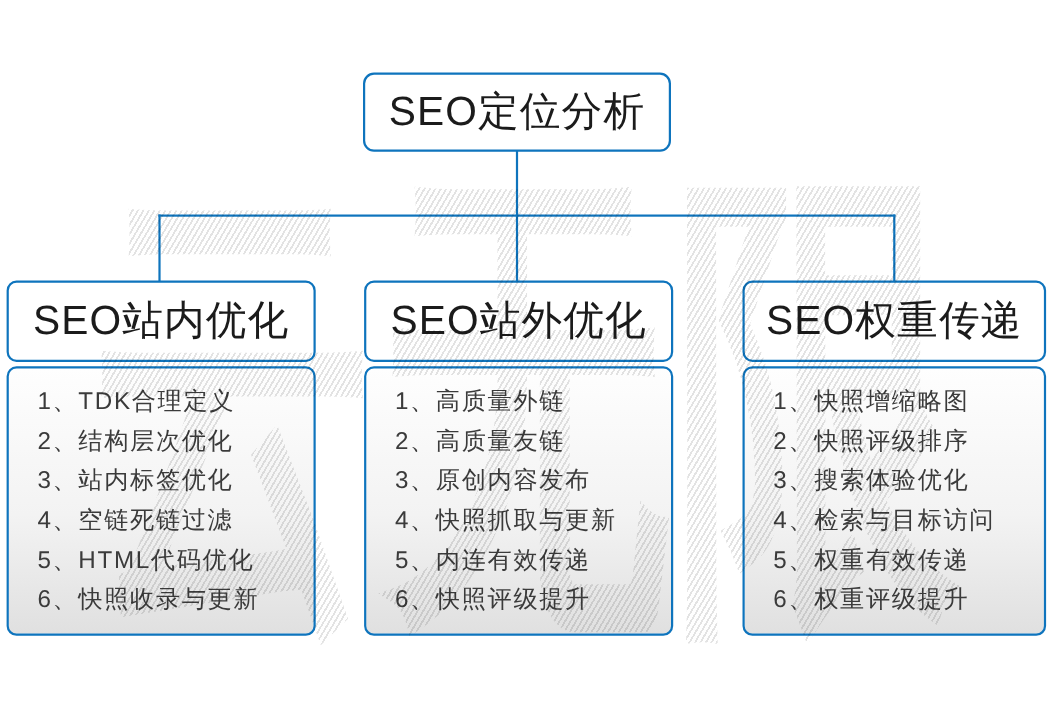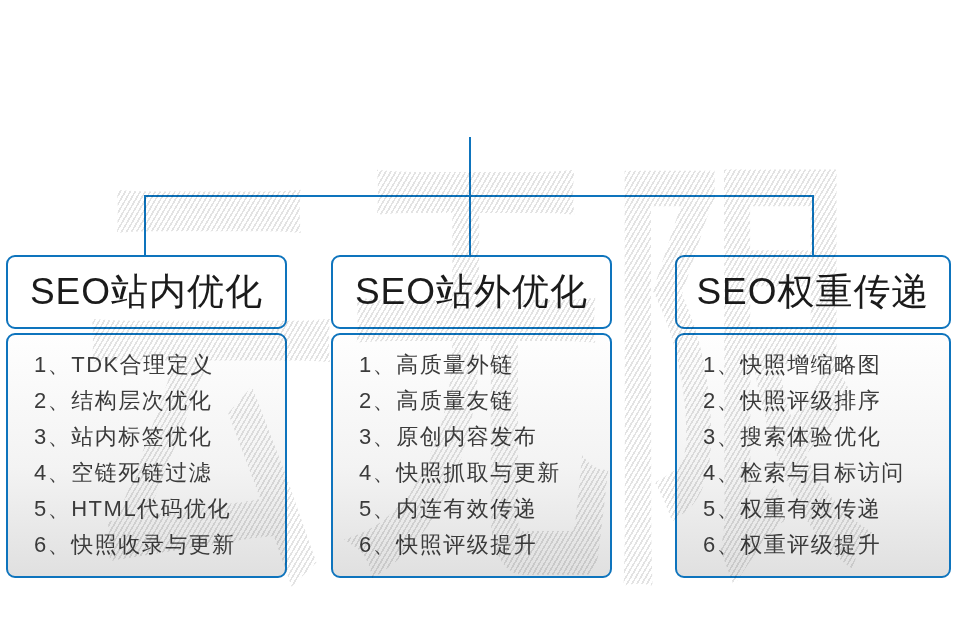--- a/index.html
+++ b/index.html
@@ -113,20 +113,23 @@
 <body>
 
 <div class="page">
 
   <div class="line v-root"></div>
   <div class="line h-main"></div>
   <div class="line v-left"></div>
   <div class="line v-mid"></div>
   <div class="line v-right"></div>
 
+  <div class="root-box">
+    <span>SEO定位分析</span>
+  </div>
 
   <section class="column c1">
     <div class="head-box">
       <span>SEO站内优化</span>
     </div>
     <div class="list-box">
       <ul>
 
           <li class="item">1、TDK合理定义</li>
 

